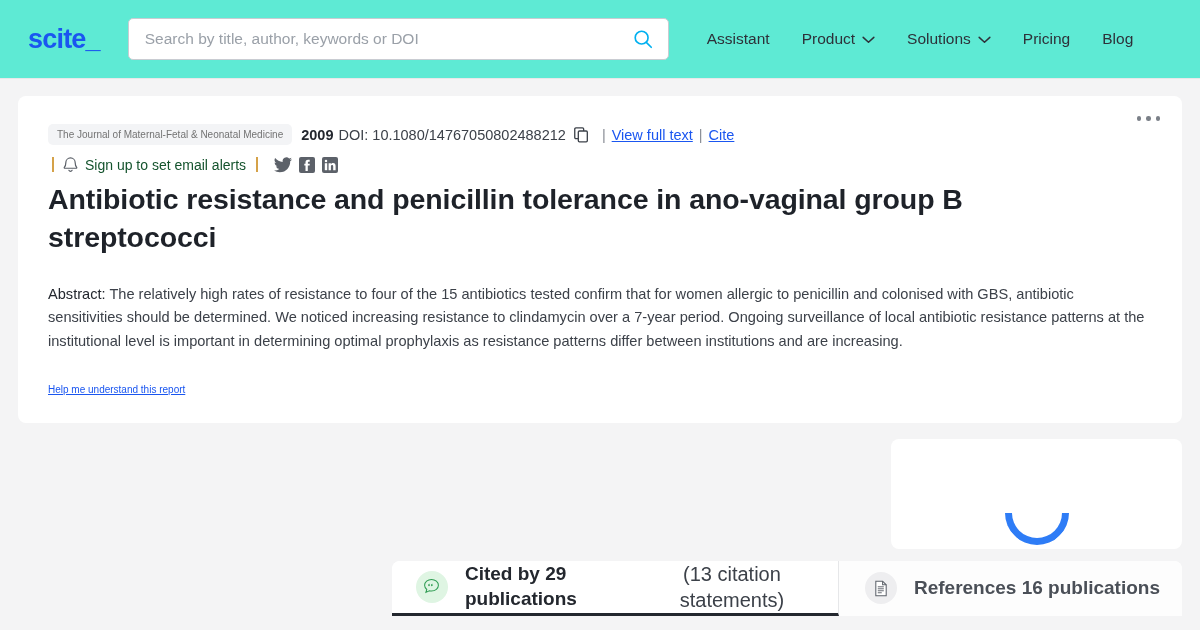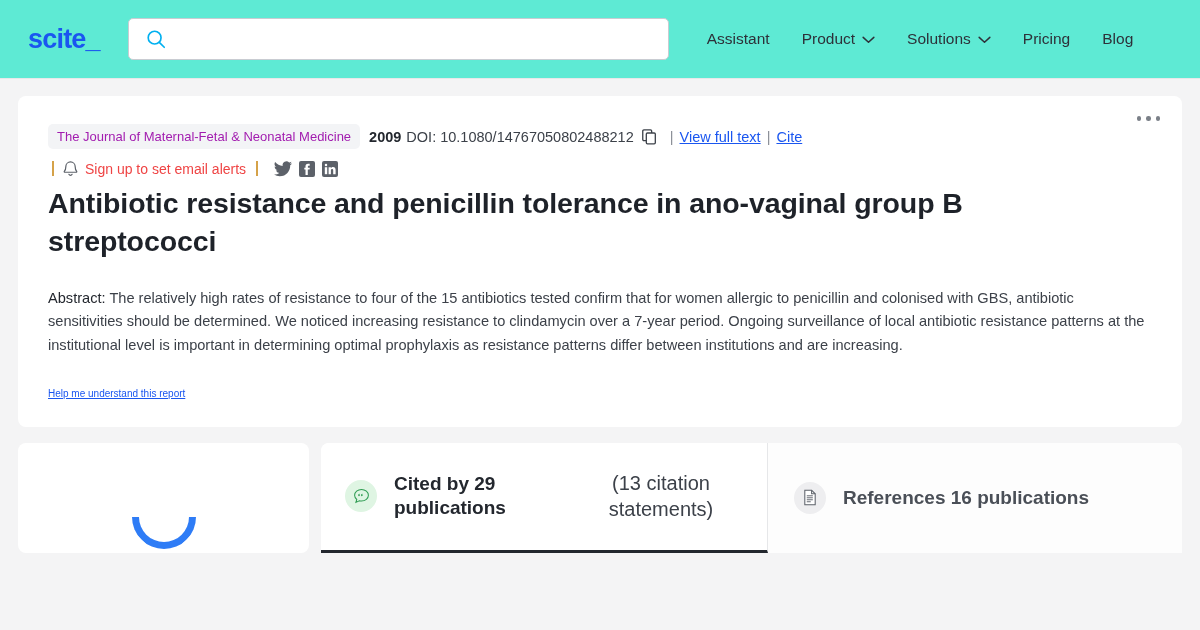--- a/index.html
+++ b/index.html
@@ -110,22 +110,22 @@
     font-size: 14.5px;
     color: #3c4149;
     flex-wrap: nowrap;
     gap: 0;
   }
 
   .journal-chip {
     background: #f3f4f6;
     border-radius: 5px;
     padding: 5px 9px;
-    color: #a21caf;
-    font-size: 13px;
+    color: #737373;
+    font-size: 10px;
     margin-right: 9px;
     cursor: pointer;
   }
 
   .year { font-weight: bold; color: #23272e; margin-right: 5px; }
   .doi { color: #3c4149; }
 
   .copy-icon { margin: 0 7px 0 8px; cursor: pointer; display:inline-flex; align-items:center;}
 
   .sep { color: #888d95; margin: 0 6px; }
@@ -134,21 +134,21 @@
     color: #1a56f0;
     text-decoration: underline;
     cursor: pointer;
   }
 
   .alerts-row {
     display: flex;
     align-items: center;
     margin-top: 11px;
     font-size: 14px;
-    color: #ef4444;
+    color: #14532d;
   }
   .vbar {
     display:inline-block;
     width:2px; height:15px; background:#d5a249; margin: 0 9px 0 4px;
   }
   .vbar2 { margin: 0 10px; }
   .bell { margin-right: 7px; display:inline-flex; }
   .alerts-text { cursor: pointer; }
 
   .social { display: flex; align-items: center; gap: 7px; margin-left: 6px;}
@@ -196,21 +196,22 @@
     color: #1a56f0;
     text-decoration: underline;
     cursor: pointer;
   }
 
   
   .bottom {
     display: flex;
     margin: 16px 18px 0 18px;
     gap: 12px;
-    align-items: center;
+    align-items: flex-end;
+    flex-direction: column;
   }
 
   .spinner-card {
     width: 291px;
     height: 110px;
     background: #fff;
     border-radius: 8px;
     display: flex;
     align-items: center;
     justify-content: center;
@@ -285,20 +286,21 @@
   }
 </style>
 </head>
 <body>
 
 <div class="header">
 
   <div class="logo">scite_</div>
 
   <div class="search-wrap">
+    <input class="search-input" type="text" placeholder="Search by title, author, keywords or DOI" style="">
     <span class="search-icon">
       <svg width="22" height="22" viewBox="0 0 24 24" fill="none">
         <circle cx="10.5" cy="10.5" r="7" stroke="#00b0f0" stroke-width="1.8"></circle>
         <line x1="15.6" y1="15.6" x2="21" y2="21" stroke="#00b0f0" stroke-width="1.8" stroke-linecap="round"></line>
       </svg>
     </span>
   </div>
 
   <div class="nav">
     <div class="nav-item">

